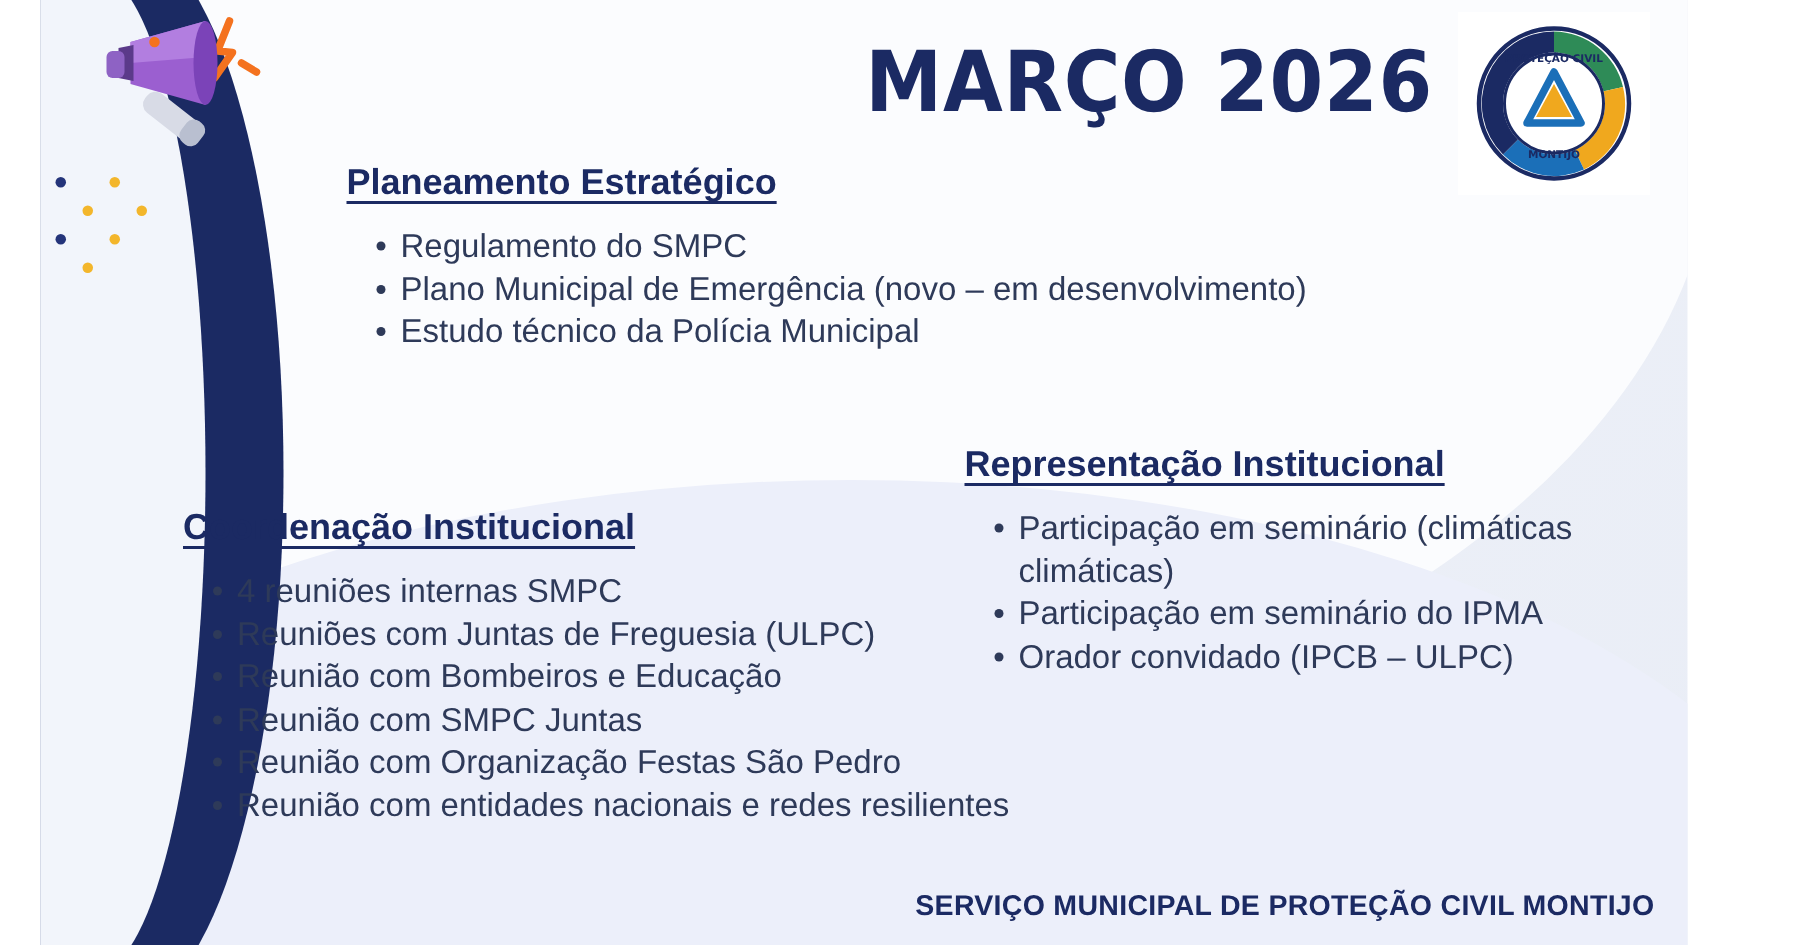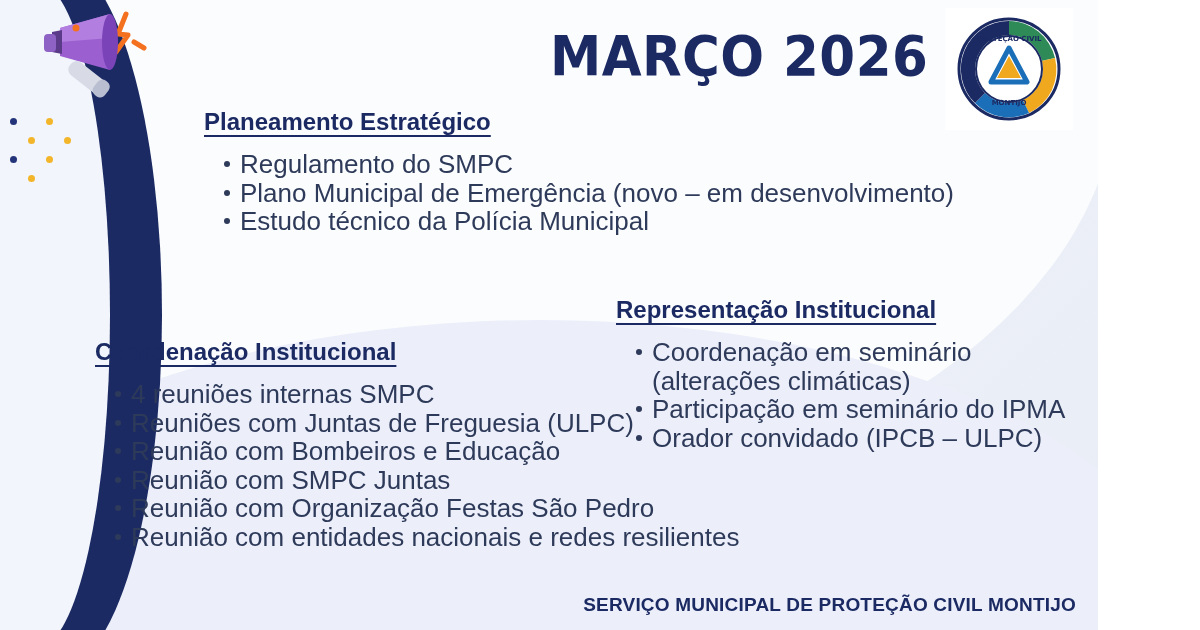--- a/index.html
+++ b/index.html
@@ -12,20 +12,21 @@
     font-family: "Liberation Sans", sans-serif;
     background: #ffffff;
     overflow: hidden;
   }
   .slide {
     position: relative;
     width: 1098px;
     height: 630px;
     background: linear-gradient(135deg, #f4f6fb 0%, #eef1f8 40%, #e9edf6 100%);
     overflow: hidden;
+    margin-left: 27px;
   }
   
   .bg-white-swoop {
     position: absolute;
     left: -60px;
     top: -200px;
     width: 1180px;
     height: 720px;
     background: #fbfcfe;
     border-radius: 0 0 60% 46%;
@@ -139,21 +140,21 @@
     text-underline-offset: 5px;
     font-family: "Liberation Sans", sans-serif;
   }
   .block ul {
     margin: 0;
     padding-left: 30px;
     list-style: none;
   }
   .block li {
     position: relative;
-    font-size: 26px;
+    font-size: 22px;
     line-height: 28.5px;
     color: #2e3a59;
   }
   .block li::before {
     content: "";
     position: absolute;
     left: -16px;
     top: 11px;
     width: 6px;
     height: 6px;
@@ -263,21 +264,21 @@
       <li>Reunião com Bombeiros e Educação</li>
       <li>Reunião com SMPC Juntas</li>
       <li>Reunião com Organização Festas São Pedro</li>
       <li>Reunião com entidades nacionais e redes resilientes</li>
     </ul>
   </div>
 
   <div class="block" id="block-representacao">
     <h2>Representação Institucional</h2>
     <ul>
-      <li>Coordenação em seminário (alterações climáticas)</li>
+      <li>Participação em seminário (climáticas climáticas)</li>
       <li>Participação em seminário do IPMA</li>
       <li>Orador convidado (IPCB – ULPC)</li>
     </ul>
   </div>
 
   <div class="footer">SERVIÇO MUNICIPAL DE PROTEÇÃO CIVIL MONTIJO</div>
 
 </div>
 
 </body></html>

